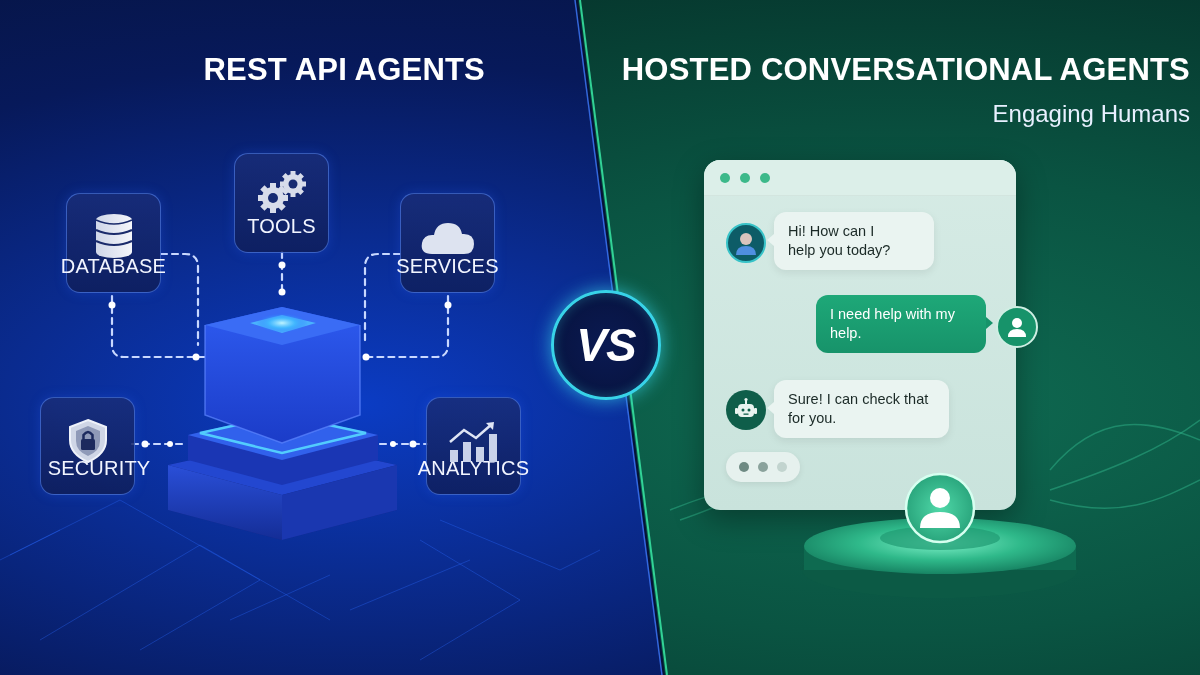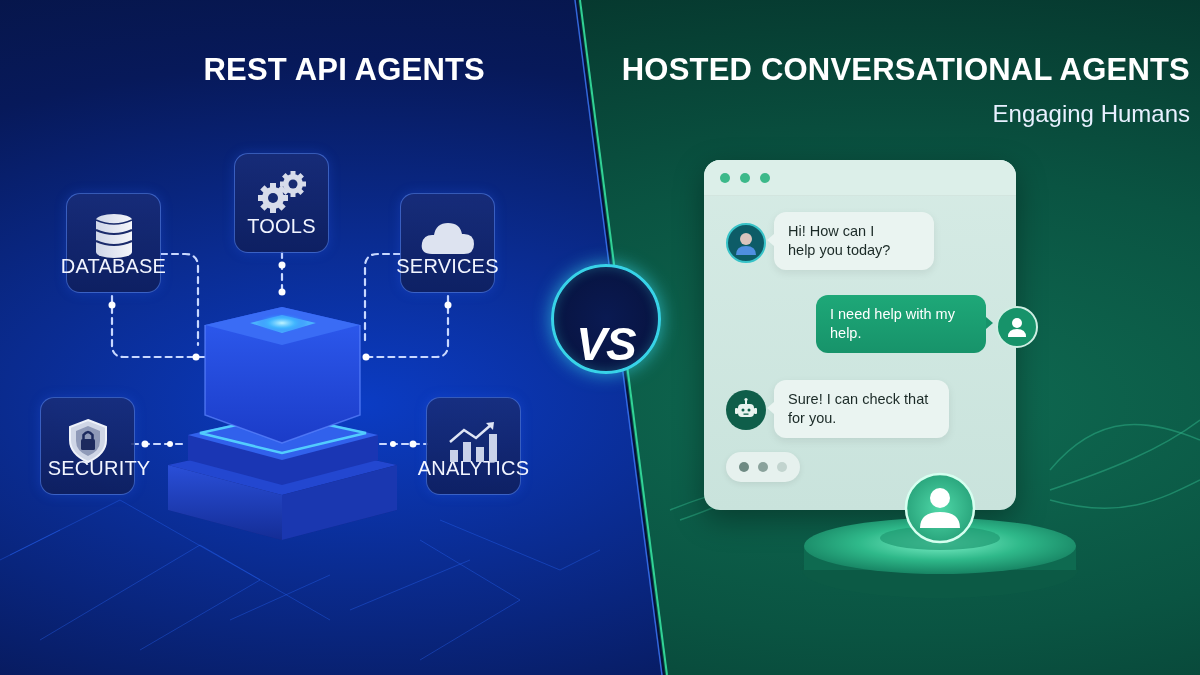--- a/index.html
+++ b/index.html
@@ -33,25 +33,25 @@
     box-shadow: 0 0 12px rgba(40,100,255,0.25);
     display: flex; flex-direction: column; align-items: center; justify-content: flex-end;
     padding-bottom: 14px;
   }
   .node .icon { position: absolute; top: 18px; left: 50%; transform: translateX(-50%); }
   .node .label { color: #f2f5ff; font-size: 20px; letter-spacing: 0.2px; }
 
   .cube-wrap { position: absolute; left: 160px; top: 295px; width: 245px; height: 270px; }
 
   .vs {
-    position: absolute; left: 551px; top: 264px; width: 110px; height: 110px; border-radius: 50%;
+    position: absolute; left: 551px; top: 290px; width: 110px; height: 110px; border-radius: 50%;
     background: radial-gradient(circle, #0a1a52 0%, #081442 70%, #0a2a5c 100%);
     border: 3px solid #38d3e8;
     box-shadow: 0 0 18px rgba(56,211,232,0.7), inset 0 0 12px rgba(56,211,232,0.3);
-    display: flex; align-items: flex-end; justify-content: center;
+    display: flex; align-items: center; justify-content: center;
   }
   .vs span { color: #fff; font-weight: 700; font-style: italic; font-size: 46px; letter-spacing: -1px; }
 
   .chat-window {
     position: absolute; left: 704px; top: 160px; width: 312px; height: 350px;
     border-radius: 16px;
     background: linear-gradient(180deg, #d6ebe5 0%, #c9e3dc 100%);
     box-shadow: 0 10px 30px rgba(0,0,0,0.35);
     overflow: visible;
   }

